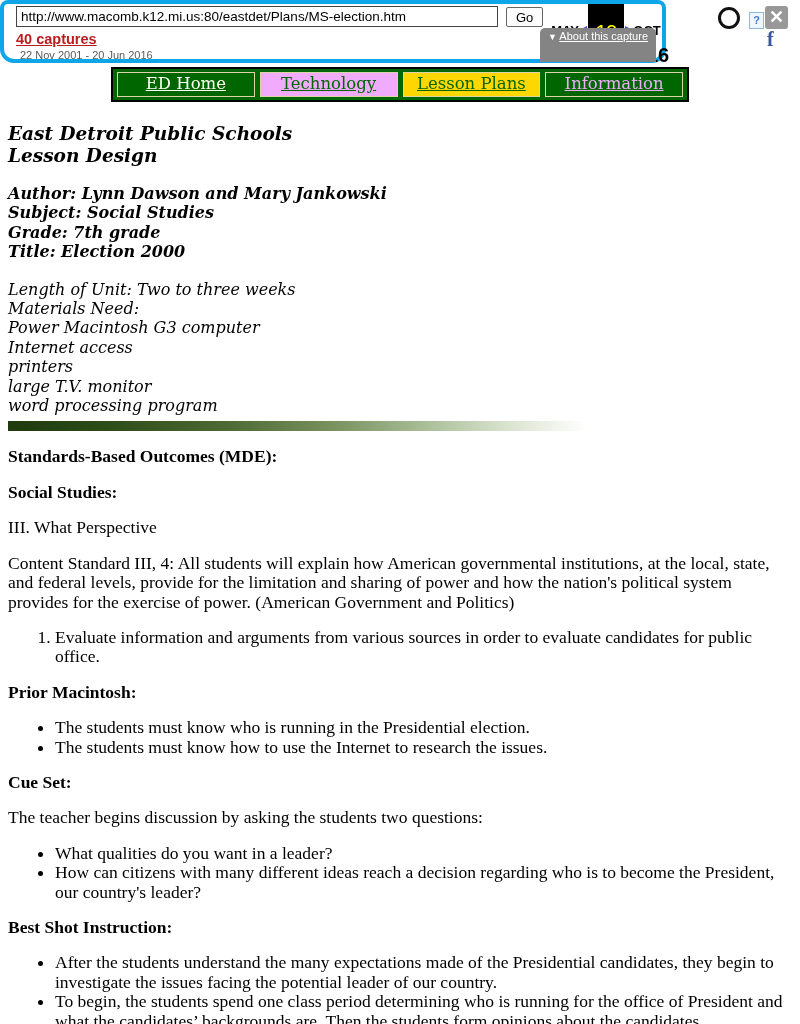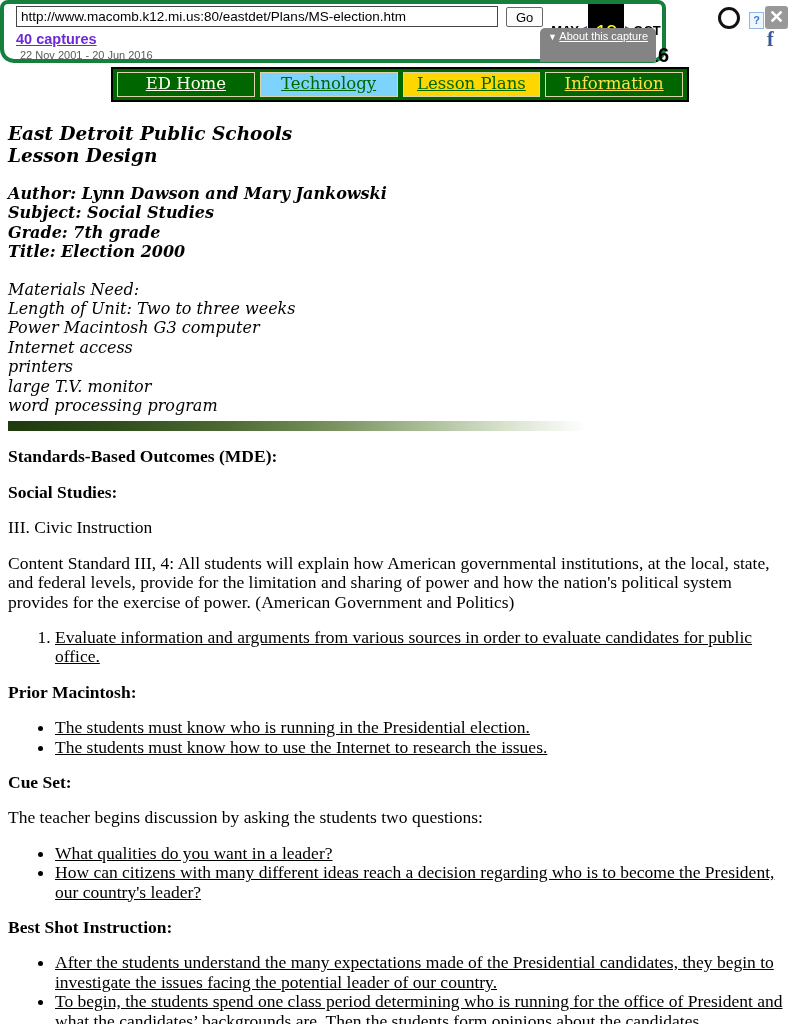--- a/index.html
+++ b/index.html
@@ -4,36 +4,36 @@
 <style>
   html,body { margin:0; padding:0; }
   body {
     width:800px; height:1024px; overflow:hidden; background:#fff;
     font-family:"DejaVu Serif", serif; color:#000;
   }
 
   
   .wb-toolbar {
     position:relative; width:666px; height:63px; box-sizing:border-box;
-    background:#fff; border:4px solid #15803d; border-radius:8px 8px 14px 14px;
+    background:#fff; border:4px solid #0ea5e9; border-radius:8px 8px 14px 14px;
     font-family:"Liberation Sans", sans-serif;
   }
   .wb-url {
     position:absolute; left:12px; top:2px; width:482px; height:21px;
     box-sizing:border-box; border:1px solid #444; padding:0 4px;
     font:13.5px "Liberation Sans", sans-serif; color:#000; background:#fff;
   }
   .wb-go {
     position:absolute; left:502px; top:3px; height:20px; padding:0 9px;
     font:13px "Liberation Sans", sans-serif; background:#fcfcfc;
     border:1px solid #666; border-radius:2px;
   }
   .wb-captures {
     position:absolute; left:12px; top:27px; font-size:14.5px; font-weight:bold;
-    color:#6d28d9; text-decoration:underline; cursor:pointer;
+    color:#b91c1c; text-decoration:underline; cursor:pointer;
   }
   .wb-range { position:absolute; left:16px; top:45px; font-size:11px; color:#5a5a5a; }
 
   .wb-datenav {
     position:absolute; left:538px; top:0; height:55px;
     display:grid; grid-template-columns:46px 36px 46px; grid-template-rows:17px 23px 15px;
     text-align:center;
   }
   .dn-m { font-size:13px; font-weight:bold; padding-top:19px; }
   .dn-day { font-size:21px; font-weight:normal; line-height:22px; letter-spacing:-1px; }
@@ -78,21 +78,21 @@
 
   .hr-grad {
     height:10px; width:578px; margin:6px 0 12px; border:none;
     background:linear-gradient(to right,#1e3a0e 0%,#2f4d1a 18%,#4d6a34 38%,#78915e 56%,#a9bd97 72%,#d8e2cd 86%,#ffffff 100%);
   }
 
   .cond { font-family:"Liberation Serif", serif; font-size:17.5px; line-height:19.4px; }
   p.cond { margin:16px 0; }
   .bold { font-weight:bold; }
   ol.cond, ul.cond { margin:16px 0; padding-left:47px; }
-  ol.cond li, ul.cond li { line-height:19.4px;text-decoration:underline; }
+  ol.cond li, ul.cond li { line-height:19.4px; }
 </style>
 </head>
 <body>
 
 <div class="wb-toolbar">
   <input class="wb-url" value="http://www.macomb.k12.mi.us:80/eastdet/Plans/MS-election.htm" style="">
   <button class="wb-go">Go</button>
   <a class="wb-captures">40 captures</a>
   <div class="wb-range">22 Nov 2001 - 20 Jun 2016</div>
 
@@ -113,54 +113,54 @@
   <div class="wb-close">✕</div>
   <div class="wb-fb">f</div>
   <div class="wb-about">
     <span class="caret">▼</span>
     <span class="lbl">About this capture</span>
   </div>
 </div>
 
 <div class="navbar">
   <a class="nav-cell" style="background:#006600;color:#fffff2">ED Home</a>
-  <a class="nav-cell" style="background:#7dd3fc;color:#006600">Technology</a>
+  <a class="nav-cell" style="background:#f0abfc;color:#006600">Technology</a>
   <a class="nav-cell" style="background:#ffd700;color:#006600">Lesson Plans</a>
-  <a class="nav-cell" style="background:#006600;color:#fde047">Information</a>
+  <a class="nav-cell" style="background:#006600;color:#f0abfc">Information</a>
 </div>
 
 <div class="content">
 
   <div class="wide page-heading">
     <div>East Detroit Public Schools</div>
     <div>Lesson Design</div>
   </div>
 
   <div class="wide meta-block">
     <div>Author: Lynn Dawson and Mary Jankowski</div>
     <div>Subject: Social Studies</div>
     <div>Grade: 7th grade</div>
     <div>Title: Election 2000</div>
   </div>
 
   <div class="wide unit-block">
+    <div>Length of Unit: Two to three weeks</div>
     <div>Materials Need:</div>
-    <div>Length of Unit: Two to three weeks</div>
     <div>Power Macintosh G3 computer</div>
     <div>Internet access</div>
     <div>printers</div>
     <div>large T.V. monitor</div>
     <div>word processing program</div>
   </div>
 
   <div class="hr-grad"></div>
 
   <p class="cond bold">Standards-Based Outcomes (MDE):</p>
   <p class="cond bold">Social Studies:</p>
-  <p class="cond">III. Civic Instruction</p>
+  <p class="cond">III. What Perspective</p>
   <p class="cond">Content Standard III, 4: All students will explain how American governmental institutions, at the local, state, and federal levels, provide for the limitation and sharing of power and how the nation's political system provides for the exercise of power. (American Government and Politics)</p>
 
   <ol class="cond">
     <li>Evaluate information and arguments from various sources in order to evaluate candidates for public office.</li>
   </ol>
 
   <p class="cond bold">Prior Macintosh:</p>
   <ul class="cond">
     <li>The students must know who is running in the Presidential election.</li>
     <li>The students must know how to use the Internet to research the issues.</li>

